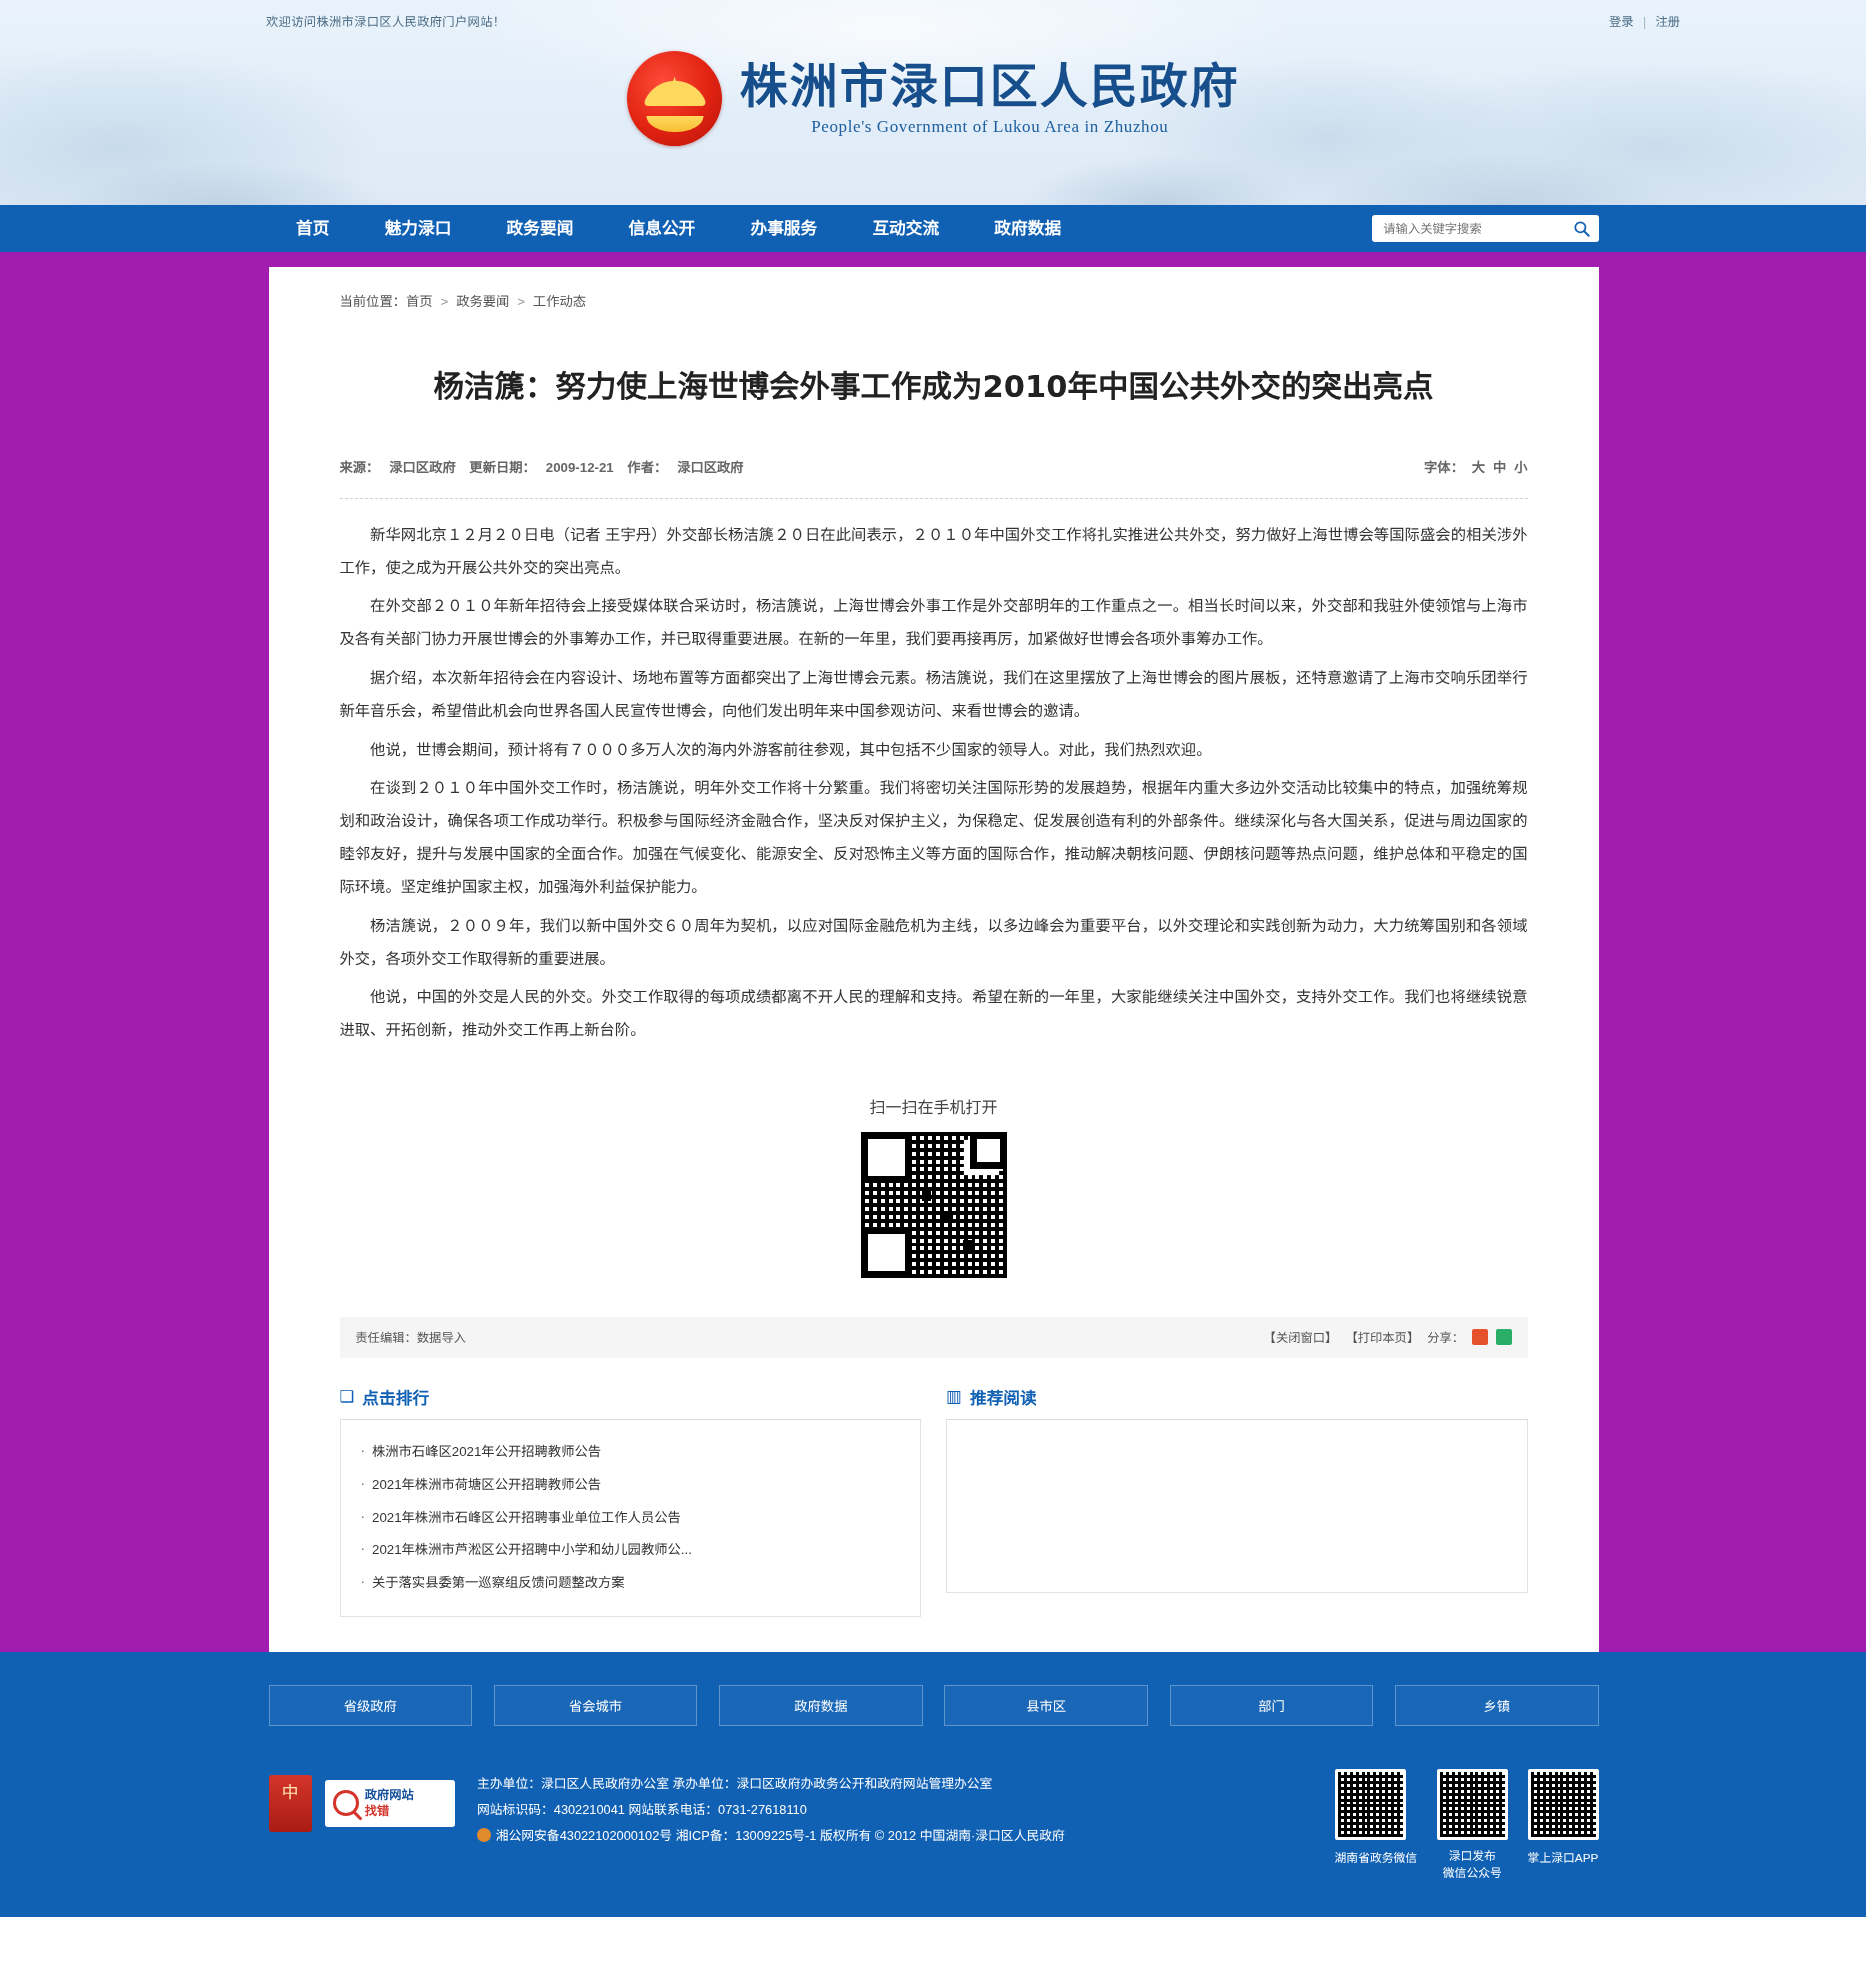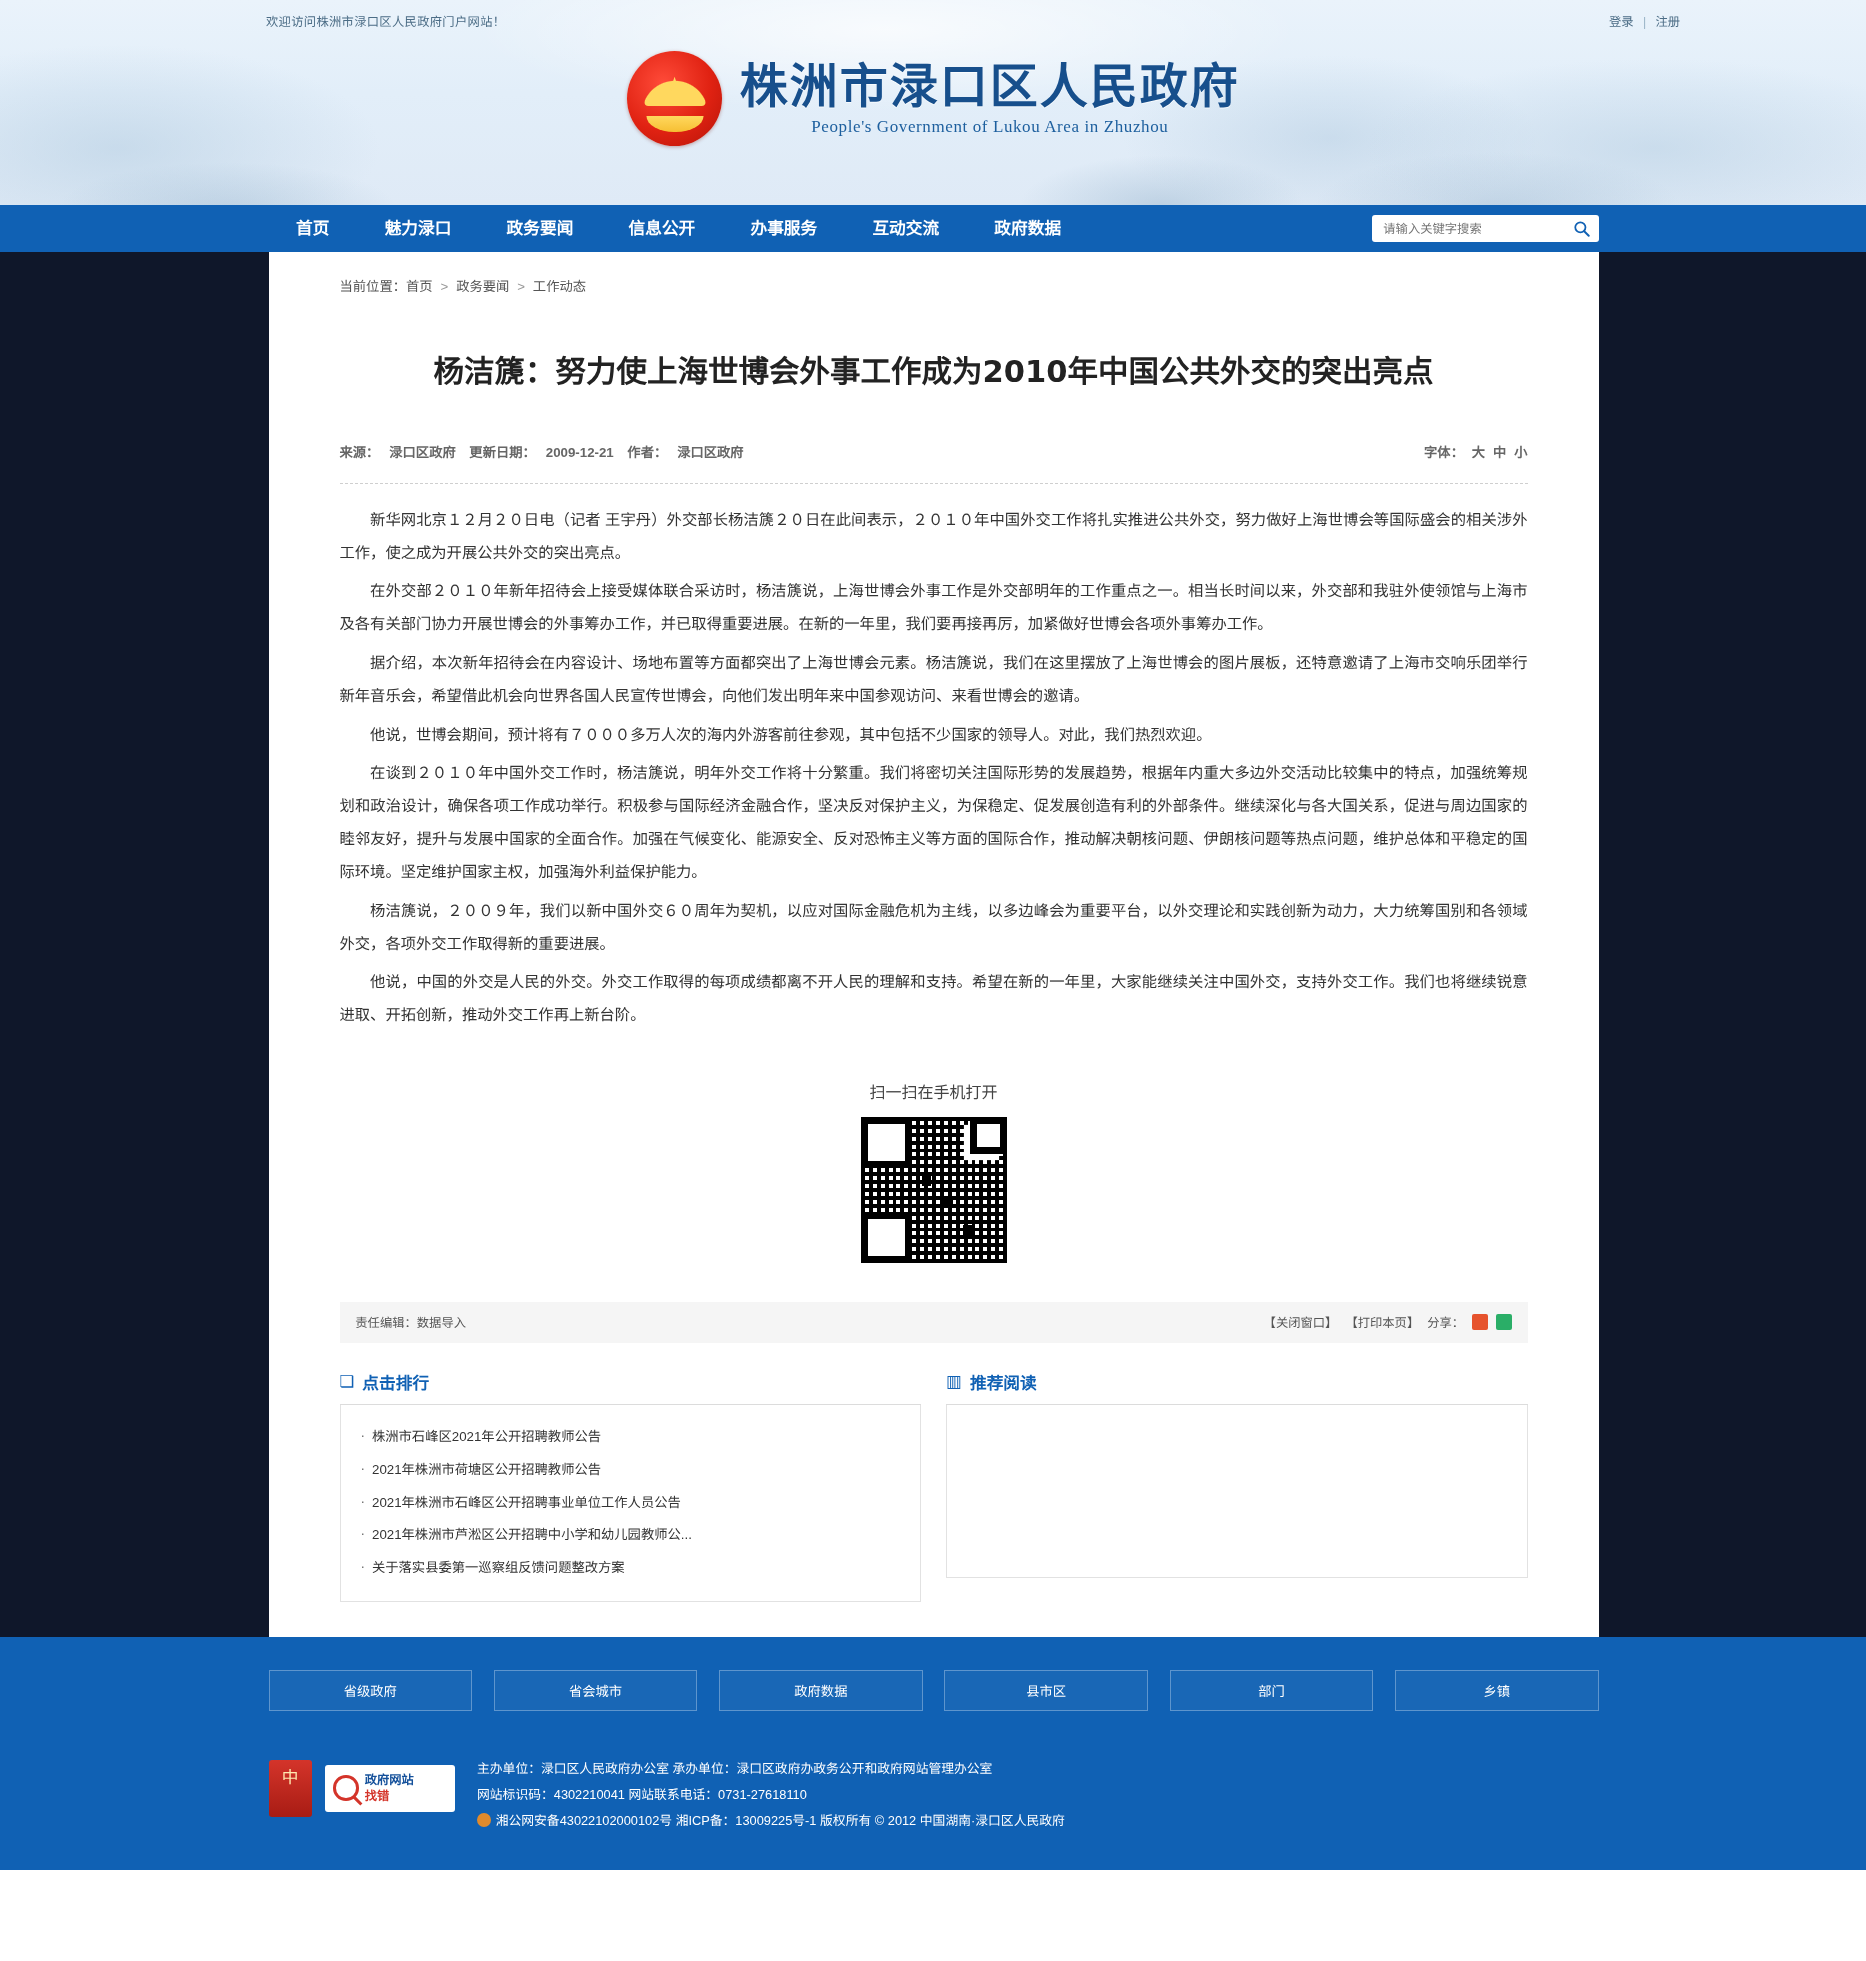--- a/index.html
+++ b/index.html
@@ -114,21 +114,21 @@
     font-family: "Liberation Sans", sans-serif;
   }
   .search-btn {
     position: absolute; right: 3.9px; top: 2px;
     width: 25.6px; height: 23.6px; display: flex; align-items: center; justify-content: center;
     cursor: pointer;
   }
   .search-btn svg { display: block; }
 
   
-  .page-bg { background: #0f172a; padding: 0 0 0 0; }
+  .page-bg { background: #a21caf; padding: 15px 0 0 0; }
   .content-shell {
     width: 1330px; margin: 0 auto; background: #fff; min-height: 1084px;
     padding: 0 0 35px 0;
   }
   .crumb {
     padding: 23.6px 71px 0 71px; font-size: 13.3px; color: #555;
   }
   .crumb a { color: #555; text-decoration: none; }
   .crumb .sp { margin: 0 7.9px; color: #999; }
 
@@ -432,15 +432,35 @@
         </span>
       </div>
     </div>
 
     <div class="foot-text">
       <div>主办单位：渌口区人民政府办公室 承办单位：渌口区政府办政务公开和政府网站管理办公室</div>
       <div>网站标识码：4302210041 网站联系电话：0731-27618110</div>
       <div><span class="icon-badge"></span><span>湘公网安备43022102000102号 湘ICP备：13009225号-1 版权所有 © 2012 中国湖南·渌口区人民政府</span></div>
     </div>
 
+    <div class="foot-qrs">
+      <div class="qr-cell">
+        <div class="qr-mini">
+            <i></i>
+          </div>
+        <div>湖南省政务微信</div>
+      </div>
+      <div class="qr-cell">
+        <div class="qr-mini">
+            <i></i>
+          </div>
+        <div class="cap2">渌口发布<br>微信公众号</div>
+      </div>
+      <div class="qr-cell">
+        <div class="qr-mini">
+            <i></i>
+          </div>
+        <div>掌上渌口APP</div>
+      </div>
+    </div>
   </div>
 </div>
 
 
 </body></html>

